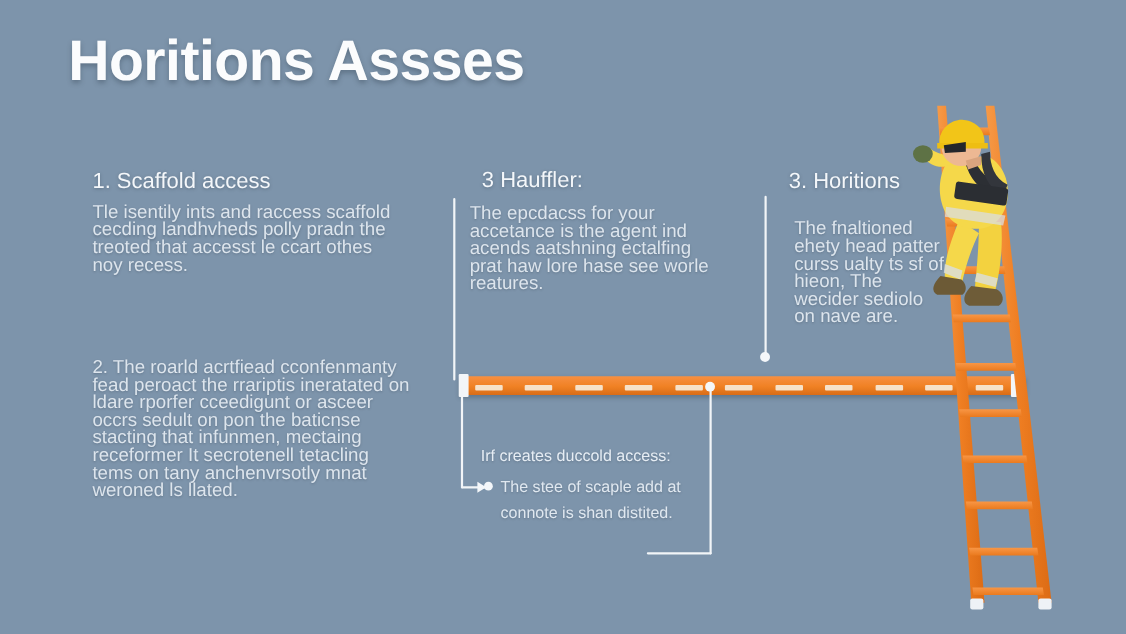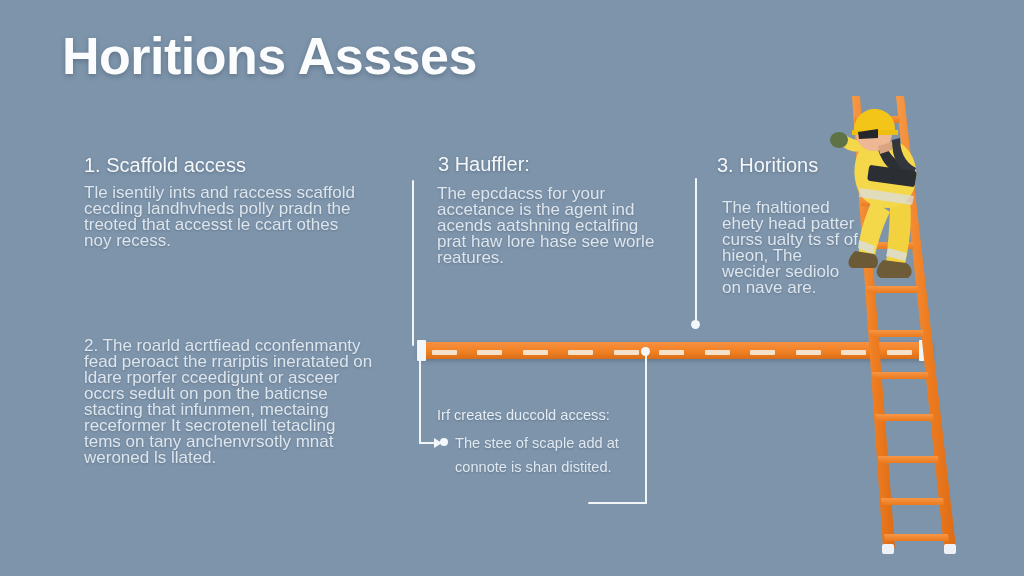--- a/index.html
+++ b/index.html
@@ -44,25 +44,25 @@
     position: absolute;
     font-size: 17px;
     line-height: 16px;
     color: #dde5ed;
     text-shadow: 0 1px 2px rgba(45,60,75,0.3);
   }
 
   
   #sec1-head { left: 64px;  top: 154px; }
   #sec1-body { left: 84px;  top: 185px; width: 275px; }
-  #sec2-body { left: 84px;  top: 338px; width: 290px; }
+  #sec2-body { left: 84px;  top: 326px; width: 290px; }
 
   
   #sec4-head { left: 418px; top: 153px; }
-  #sec4-body { left: 437px; top: 186px; width: 225px; }
+  #sec4-body { left: 427px; top: 186px; width: 225px; }
 
   
   #sec3-head { left: 697px; top: 154px; }
   #sec3-body { left: 722px; top: 200px; width: 140px; }
 
   
   #callout-head {
     position: absolute;
     left: 437px; top: 407px;
     font-size: 14.6px;

